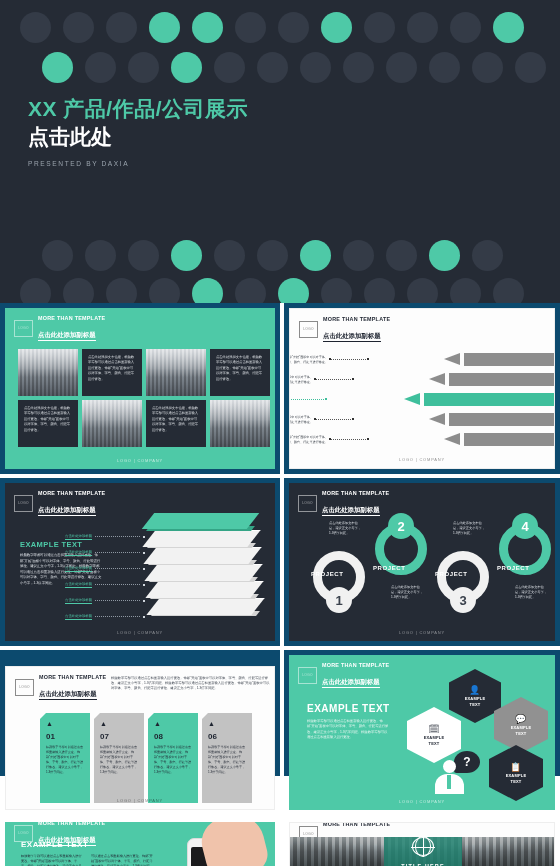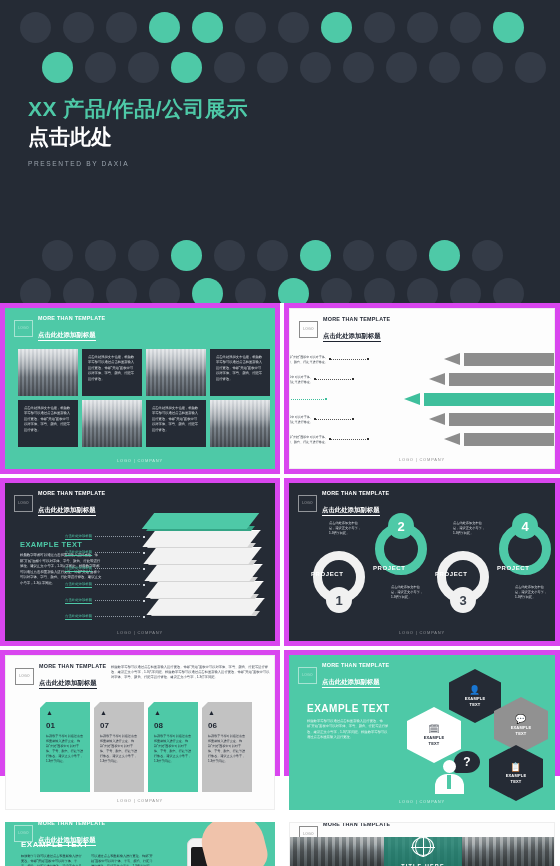--- a/index.html
+++ b/index.html
@@ -1,17 +1,17 @@
 <!DOCTYPE html>
 <html><head>
 <meta charset="utf-8">
 <style>
   html,body{margin:0;padding:0;background:#ffffff;}
   body{width:560px;height:866px;overflow:hidden;font-family:"Liberation Sans","DejaVu Sans",sans-serif;}
-  .page{width:560px;height:776px;position:relative;background:#d946ef;}
+  .page{width:560px;height:776px;position:relative;background:#0c4a6e;}
 
   
   .hero{position:relative;width:560px;height:303px;background:#252b35;overflow:hidden;}
   .dotrow{position:absolute;left:0;width:100%;height:38px;}
   .dot{position:absolute;border-radius:50%;}
   .hero-text{position:absolute;left:28px;top:96px;}
   .h-title{color:#4ec9a7;font-size:21px;font-weight:bold;letter-spacing:.5px;line-height:26px;white-space:nowrap;}
   .h-sub{color:#ffffff;font-size:21px;font-weight:bold;line-height:28px;margin-top:1px;}
   .h-desc{color:#cfd4da;font-size:7.4px;line-height:11px;margin-top:13px;}
   .h-pres{color:#9aa3ad;font-size:6.6px;letter-spacing:1.6px;margin-top:9px;}
@@ -381,21 +381,21 @@
               <div class="ptxt" style="left: 226px; top: 76px;">点击此处添加文本信息，建议正文小号字，1.3倍字间距。</div>
             </div>
           <div class="foot ond">LOGO  |  COMPANY</div>
         </div>
       </div>
     </div>
     <div class="gap-v"></div>
 
     <div class="srow">
       <div class="slide w280" style="height:165px;">
-        <div class="inner bg-white" style="border:1px solid #eee;">
+        <div class="inner bg-white" style="border:1px solid #eee;margin-top:11px;">
           <div class="shead">
             <div class="logobox">LOGO</div>
             <div class="shead-txt">
               <div class="ht1">MORE THAN TEMPLATE</div>
               <div class="ht2">点击此处添加副标题</div>
             </div>
           </div>
           <div class="paragraph6">标题数字等都可以通过点击和重新输入进行更改。饰部“开始”面板中可以对字体、字号、颜色、行距等进行修改。建议正文小号字，1.3倍字间距。标题数字等都可以通过点击和重新输入进行更改。饰部“开始”面板中可以对字体、字号、颜色、行距等进行修改。建议正文小号字，1.3倍字间距。</div>
           <div class="cards" id="s6cards">
               <div class="card g">

